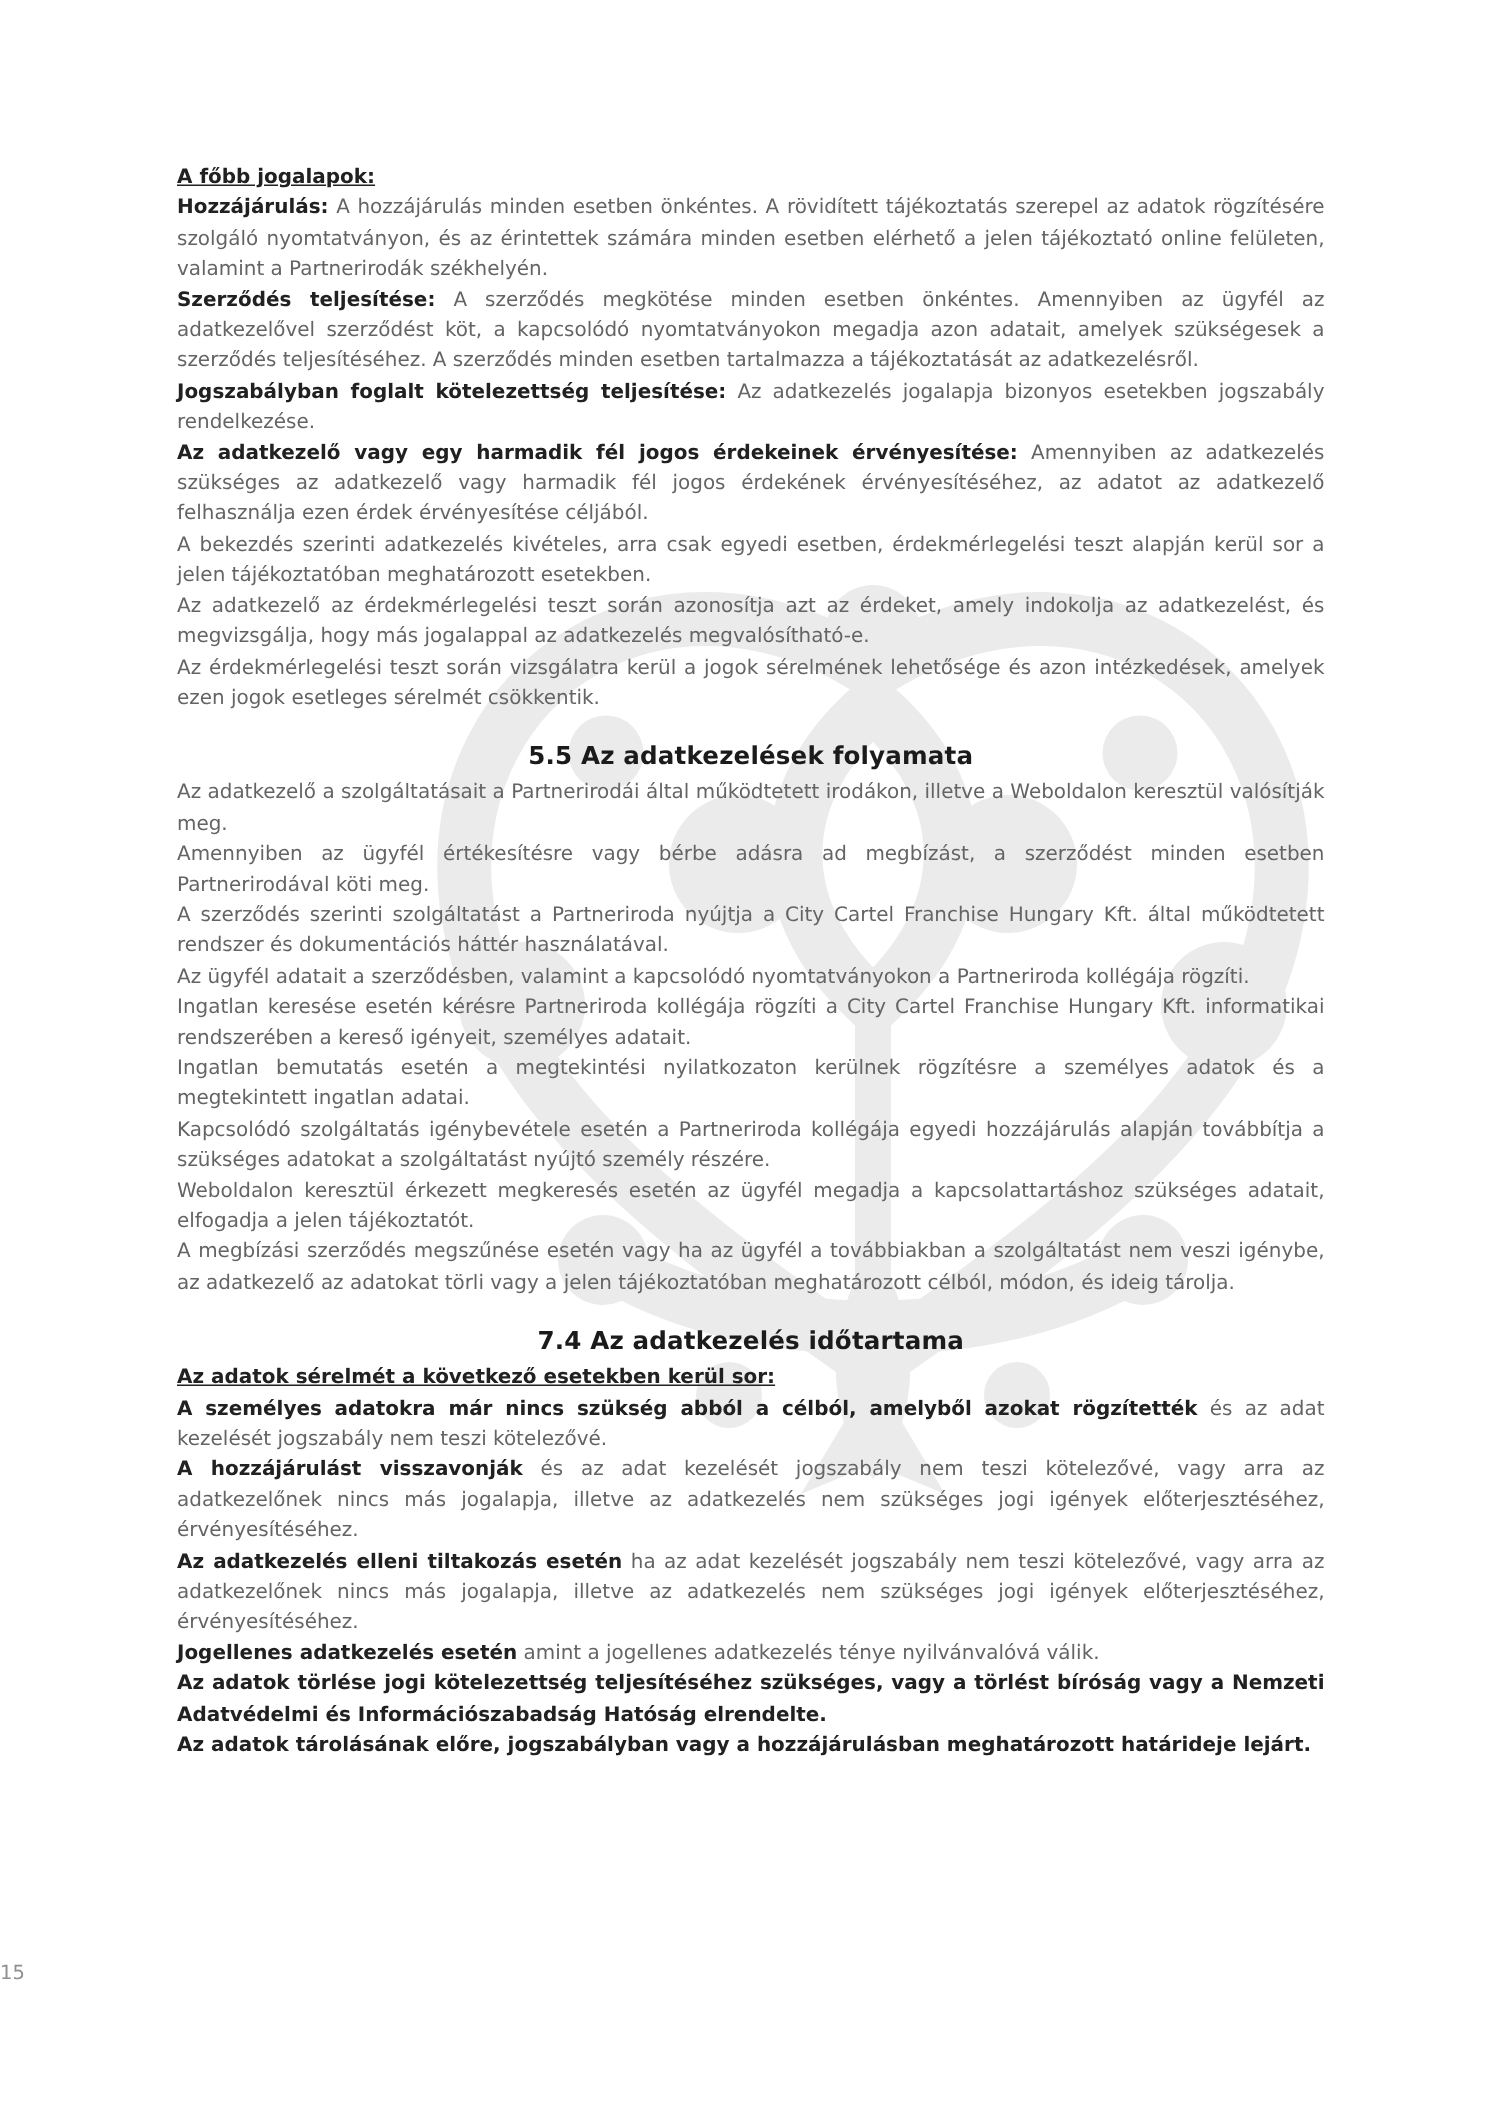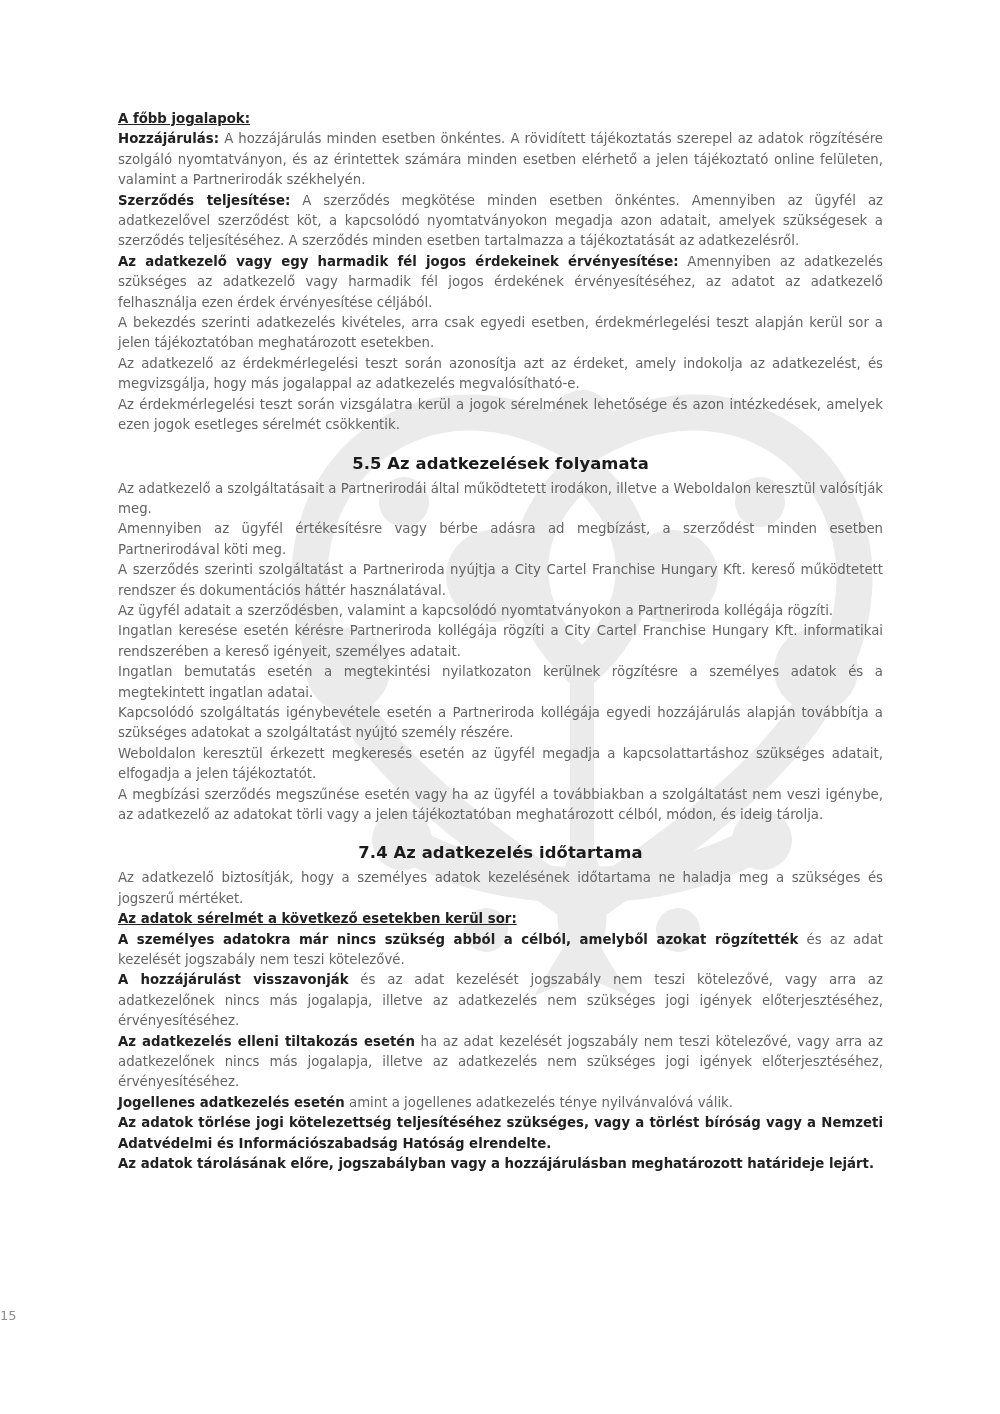--- a/index.html
+++ b/index.html
@@ -80,36 +80,36 @@
       <rect x="318" y="296" width="24" height="250" rx="12"></rect>
       <path d="M330,460 C296,516 298,574 330,616 C362,574 364,516 330,460 Z"></path>
       <path d="M330,546 L282,626 L330,606 L378,626 Z"></path>
     </g>
   </svg>
 
   <div class="content" id="doc-content">
       <p><span class="b u">A főbb jogalapok:</span></p>
       <p><span class="b">Hozzájárulás:</span><span> A hozzájárulás minden esetben önkéntes.  A rövidített tájékoztatás szerepel az adatok rögzítésére szolgáló nyomtatványon, és az érintettek számára minden esetben elérhető a jelen tájékoztató online felületen, valamint a Partnerirodák székhelyén.</span></p>
       <p><span class="b">Szerződés teljesítése:</span><span> A szerződés megkötése minden esetben önkéntes. Amennyiben az ügyfél az adatkezelővel szerződést köt, a kapcsolódó nyomtatványokon megadja azon adatait, amelyek szükségesek a szerződés teljesítéséhez. A szerződés minden esetben tartalmazza a tájékoztatását az adatkezelésről.</span></p>
+      <p><span class="b">Jogszabályban foglalt kötelezettség teljesítése:</span><span> Az adatkezelés jogalapja bizonyos esetekben jogszabály rendelkezése.</span></p>
       <p><span class="b">Az adatkezelő vagy egy harmadik fél jogos érdekeinek érvényesítése:</span><span> Amennyiben az adatkezelés szükséges az adatkezelő vagy harmadik fél jogos érdekének érvényesítéséhez, az adatot az adatkezelő felhasználja ezen érdek érvényesítése céljából.</span></p>
       <p><span>A bekezdés szerinti adatkezelés kivételes, arra csak egyedi esetben, érdekmérlegelési teszt alapján kerül sor a jelen tájékoztatóban meghatározott esetekben.</span></p>
       <p><span>Az adatkezelő az érdekmérlegelési teszt során azonosítja azt az érdeket, amely indokolja az adatkezelést, és megvizsgálja, hogy más jogalappal az adatkezelés megvalósítható-e.</span></p>
       <p><span>Az érdekmérlegelési teszt során vizsgálatra kerül a jogok sérelmének lehetősége és azon intézkedések, amelyek ezen jogok esetleges sérelmét csökkentik.</span></p>
       <h2><span>5.5 Az adatkezelések folyamata</span></h2>
       <p><span>Az adatkezelő a szolgáltatásait a Partnerirodái által működtetett irodákon, illetve a Weboldalon keresztül valósítják meg.</span></p>
       <p><span>Amennyiben az ügyfél értékesítésre vagy bérbe adásra ad megbízást, a szerződést minden esetben Partnerirodával köti meg.</span></p>
-      <p><span>A szerződés szerinti szolgáltatást a Partneriroda nyújtja a City Cartel Franchise Hungary Kft. kereső működtetett rendszer és dokumentációs háttér használatával.</span></p>
+      <p><span>A szerződés szerinti szolgáltatást a Partneriroda nyújtja a City Cartel Franchise Hungary Kft. által működtetett rendszer és dokumentációs háttér használatával.</span></p>
       <p><span>Az ügyfél adatait a szerződésben, valamint a kapcsolódó nyomtatványokon a Partneriroda kollégája rögzíti.</span></p>
       <p><span>Ingatlan keresése esetén kérésre Partneriroda kollégája rögzíti a City Cartel Franchise Hungary Kft. informatikai rendszerében a kereső igényeit, személyes adatait.</span></p>
       <p><span>Ingatlan bemutatás esetén a megtekintési nyilatkozaton kerülnek rögzítésre a személyes adatok és a megtekintett ingatlan adatai.</span></p>
       <p><span>Kapcsolódó szolgáltatás igénybevétele esetén a Partneriroda kollégája egyedi hozzájárulás alapján továbbítja a szükséges adatokat a szolgáltatást nyújtó személy részére.</span></p>
       <p><span>Weboldalon keresztül érkezett megkeresés esetén az ügyfél megadja a kapcsolattartáshoz szükséges adatait, elfogadja a jelen tájékoztatót.</span></p>
       <p><span>A megbízási szerződés megszűnése esetén vagy ha az ügyfél a továbbiakban a szolgáltatást nem veszi igénybe, az adatkezelő az adatokat törli vagy a jelen tájékoztatóban meghatározott célból, módon, és ideig tárolja.</span></p>
       <h2><span>7.4 Az adatkezelés időtartama</span></h2>
-      <p><span>Az adatkezelő biztosítják, hogy a személyes adatok kezelésének időtartama ne haladja meg a szükséges és jogszerű mértéket.</span></p>
       <p><span class="b u">Az adatok sérelmét a következő esetekben kerül sor:</span></p>
       <p><span class="b">A személyes adatokra már nincs szükség abból a célból, amelyből azokat rögzítették</span><span> és az adat kezelését jogszabály nem teszi kötelezővé.</span></p>
       <p><span class="b">A hozzájárulást visszavonják</span><span> és az adat kezelését jogszabály nem teszi kötelezővé, vagy arra az adatkezelőnek nincs más jogalapja, illetve az adatkezelés nem szükséges jogi igények előterjesztéséhez, érvényesítéséhez.</span></p>
       <p><span class="b">Az adatkezelés elleni tiltakozás esetén</span><span> ha az adat kezelését jogszabály nem teszi kötelezővé, vagy arra az adatkezelőnek nincs más jogalapja, illetve az adatkezelés nem szükséges jogi igények előterjesztéséhez, érvényesítéséhez.</span></p>
       <p><span class="b">Jogellenes adatkezelés esetén</span><span> amint a jogellenes adatkezelés ténye nyilvánvalóvá válik.</span></p>
       <p><span class="b">Az adatok törlése jogi kötelezettség teljesítéséhez szükséges, vagy a törlést bíróság vagy a Nemzeti Adatvédelmi és Információszabadság Hatóság elrendelte.</span></p>
       <p><span class="b">Az adatok tárolásának előre, jogszabályban vagy a hozzájárulásban meghatározott határideje lejárt.</span></p>
     </div>
 
   <div class="footer">15</div>

